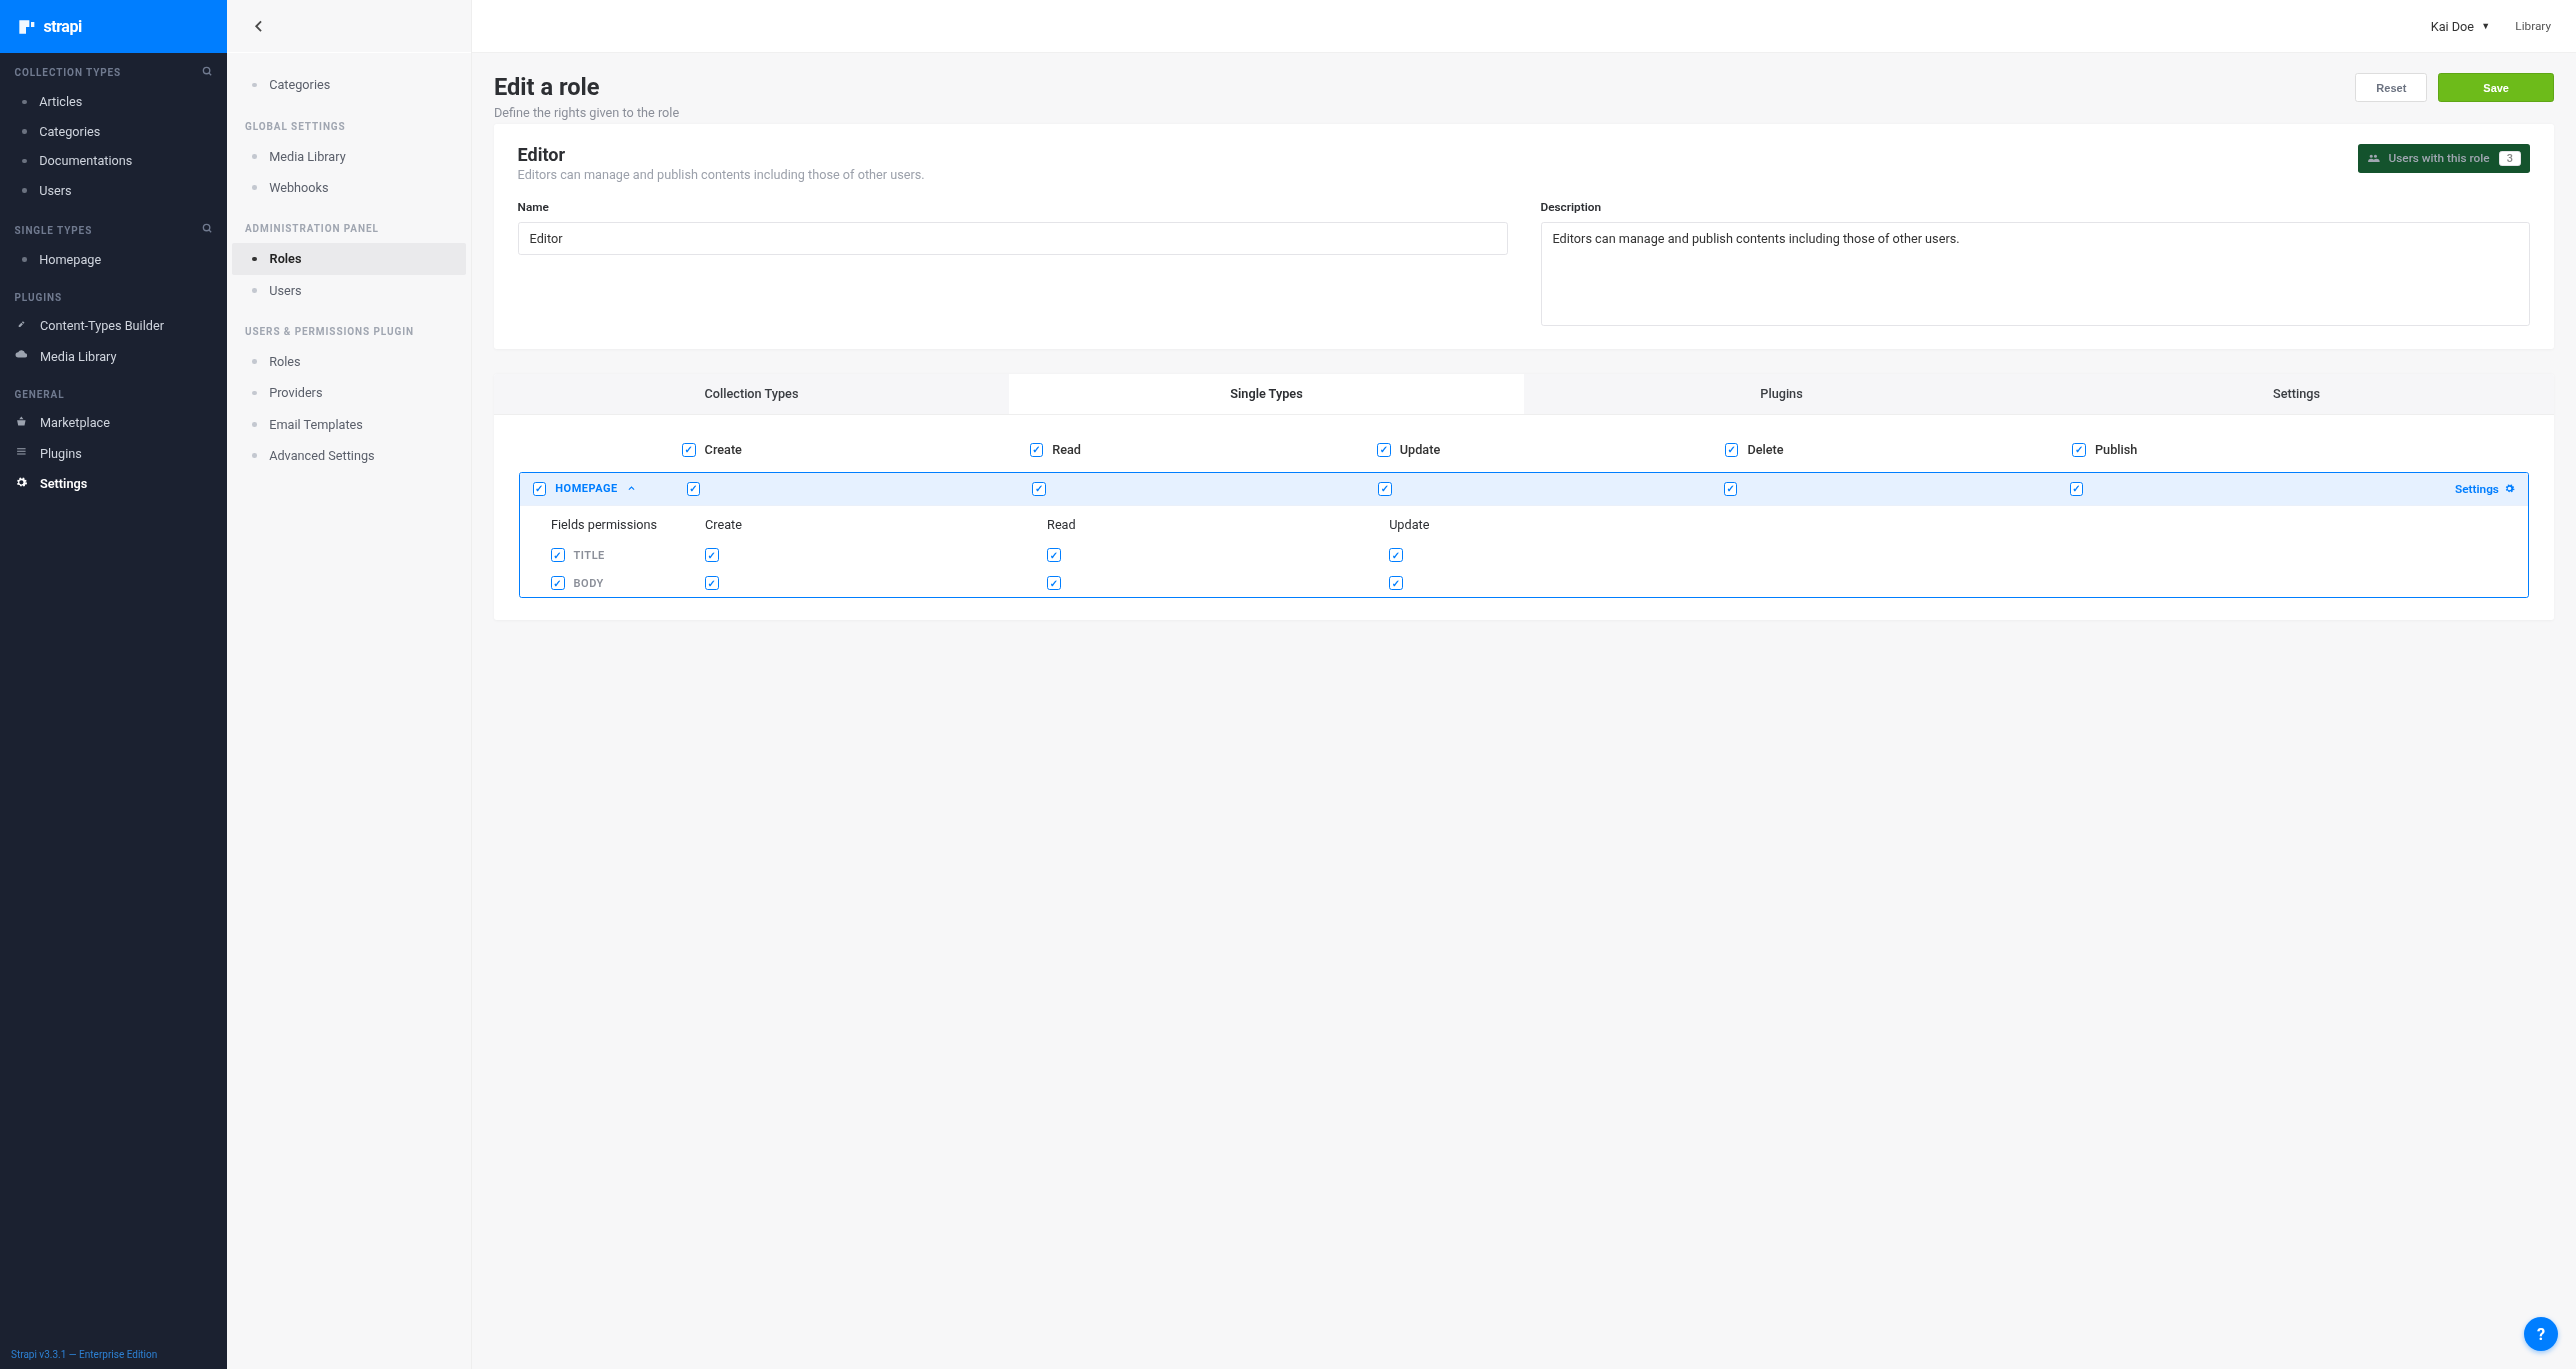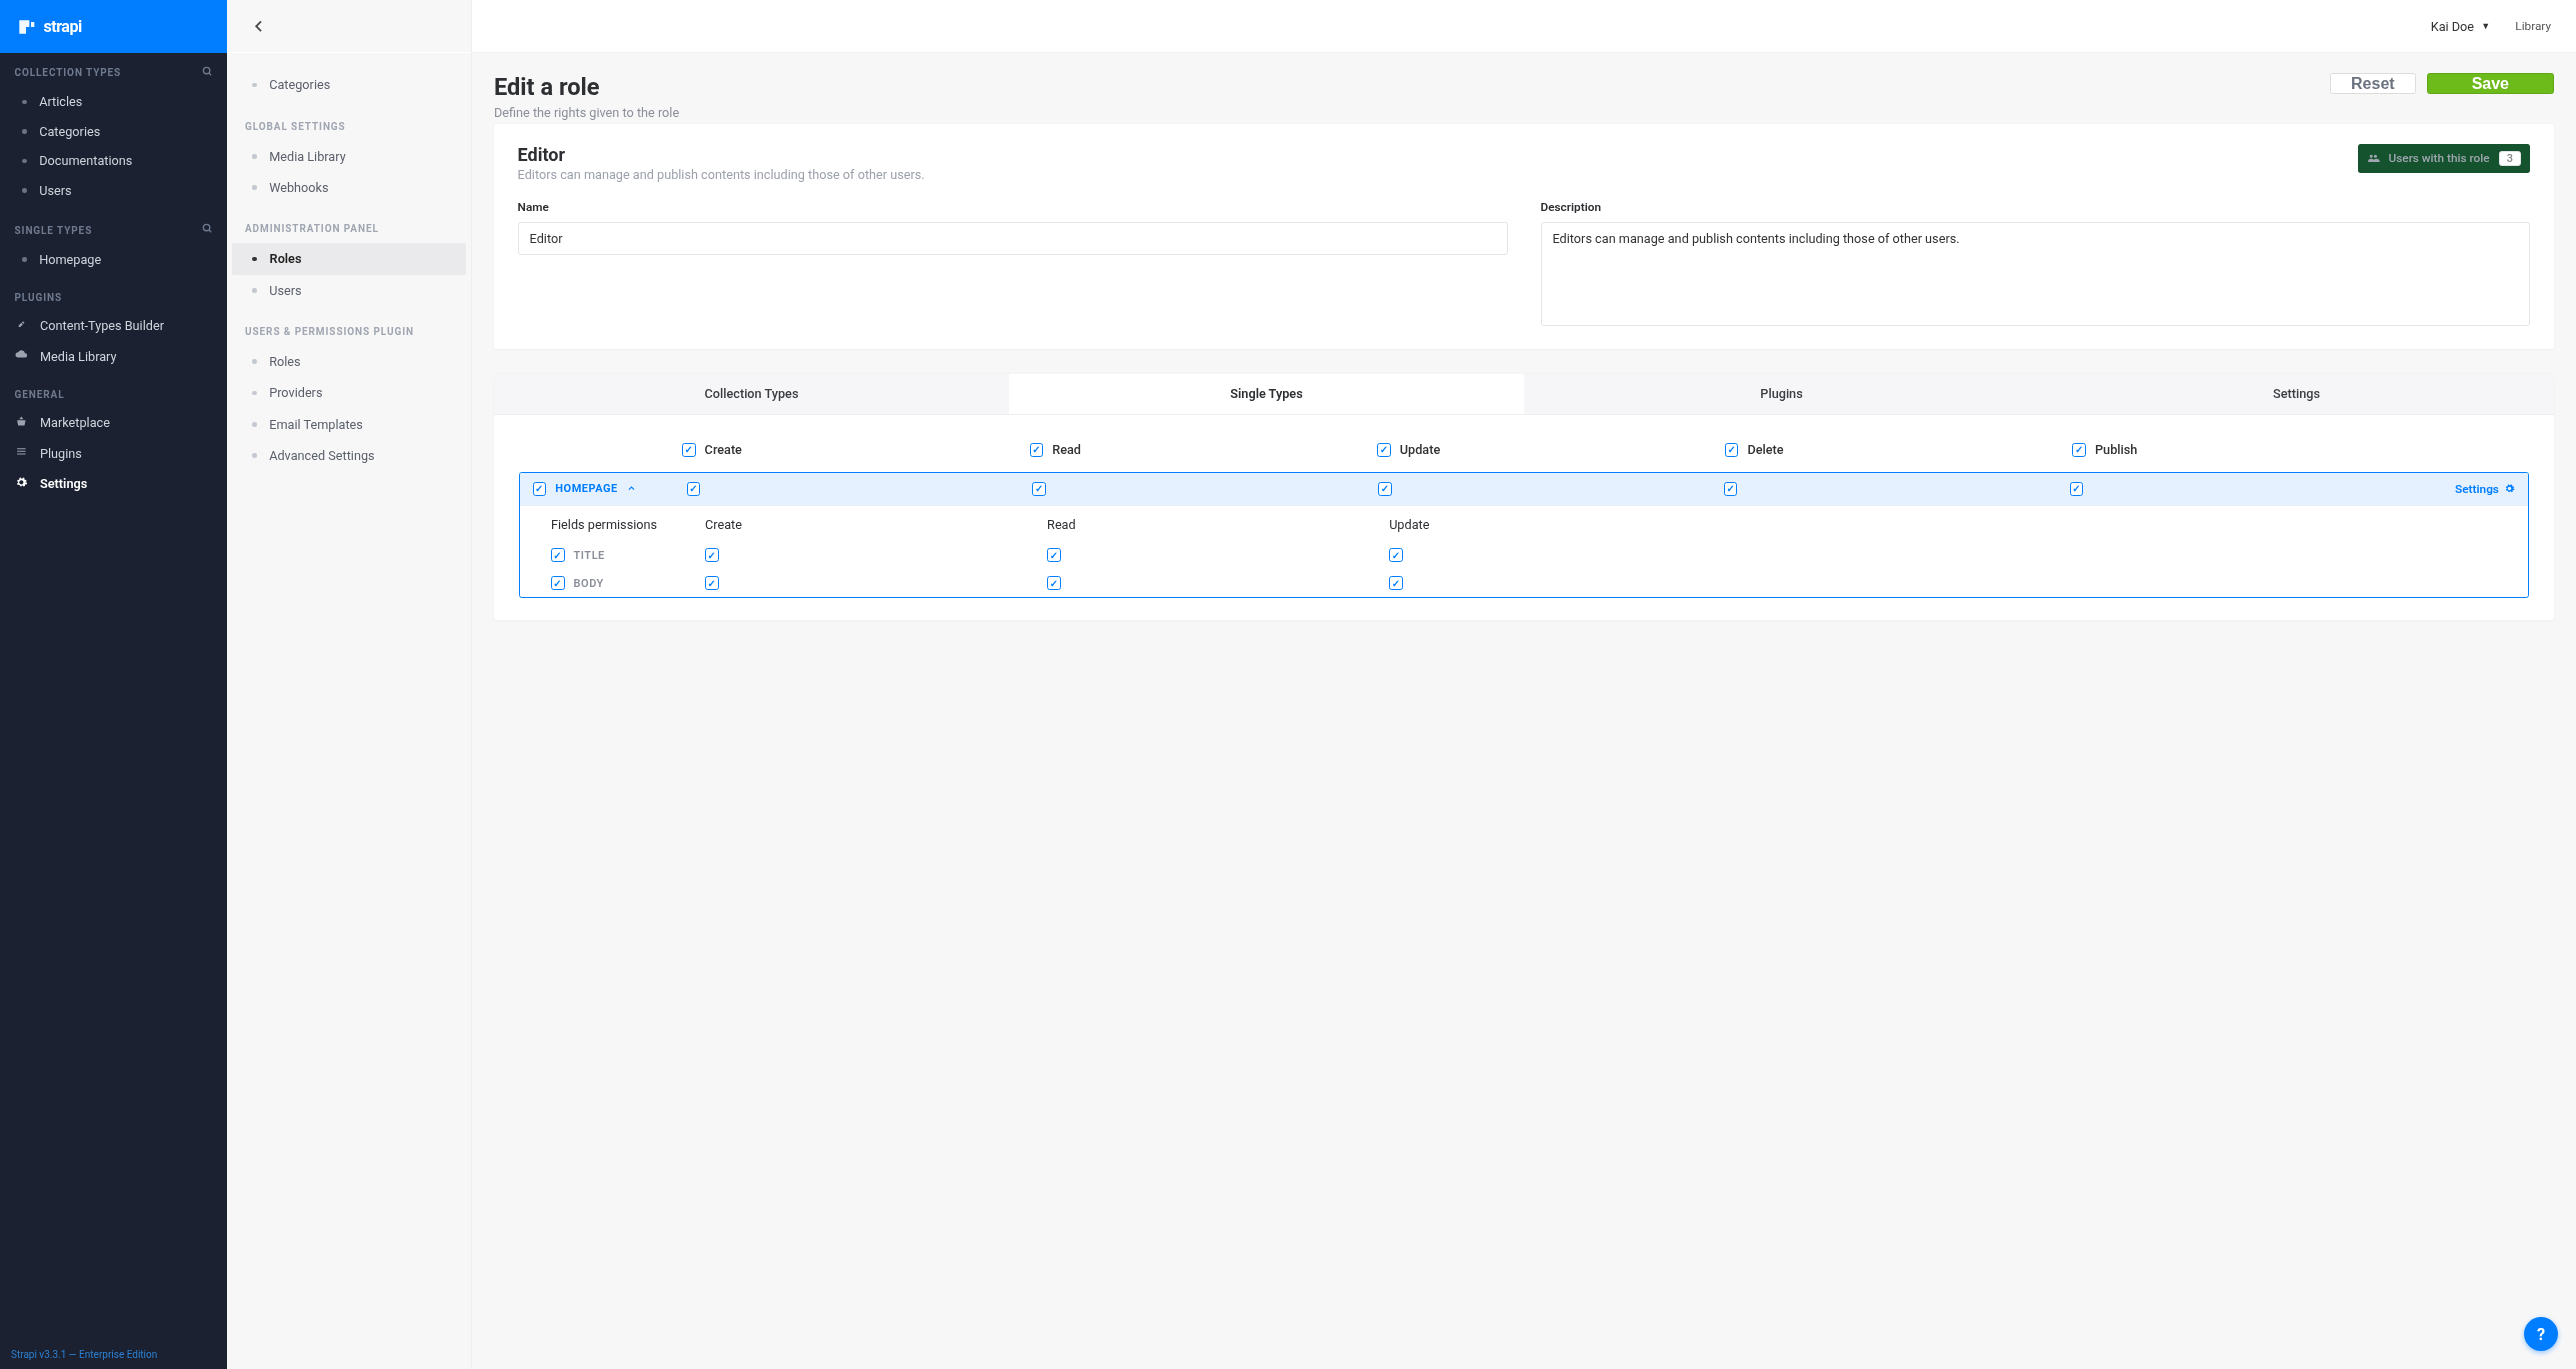--- a/index.html
+++ b/index.html
@@ -40,21 +40,21 @@
 .user-chip { display: flex; align-items: center; font-size: 12.7px; color: #333; cursor: pointer; font-weight: 400; }
 .user-chip .caret { margin-left: 7.3px; font-size: 9px; }
 .lang { font-size: 11.8px; color: #555; cursor: pointer; }
 
 
 .content { flex: 1; overflow-y: auto; background: #f7f7f8; padding: 20px 22px 27px; }
 .page-head { display: flex; align-items: flex-start; justify-content: space-between; margin-bottom: 4px; }
 .page-title { font-size: 23.6px; font-weight: 700; color: #2d2f33; }
 .page-sub { font-size: 12.7px; color: #8b8f99; margin-top: 3.6px; }
 .head-actions { display: flex; gap: 11px; }
-.btn { height: 21px; padding: 0 20px; border-radius: 2.7px; font-size: 16px; font-weight: 600; cursor: pointer; display: flex; align-items: center; }
+.btn { height: 29px; padding: 0 20px; border-radius: 2.7px; font-size: 11px; font-weight: 600; cursor: pointer; display: flex; align-items: center; }
 .btn-reset { background: #fff; border: 0.9px solid #ddd; color: #6b7280; }
 .btn-save { background: #6dbb1a; border: 0.9px solid #5fa615; color: #fff; padding: 0 44px; }
 
 
 .card { background: #fff; border-radius: 2.7px; box-shadow: 0 0.9px 2.7px rgba(0,0,0,0.04); padding: 20px 23.6px; margin-bottom: 25px; }
 .role-head { display: flex; justify-content: space-between; align-items: flex-start; margin-bottom: 18px; }
 .role-name { font-size: 18px; font-weight: 700; color: #2d2f33; }
 .role-desc { font-size: 12.7px; color: #9ca1ab; margin-top: 2.7px; }
 .users-badge { background: #14532d; border-radius: 2.7px; padding: 7.3px 9px; display: flex; align-items: center; gap: 9px; color: #a0a6b1; font-size: 11.8px; font-weight: 500; }
 .users-count { background: #fff; border: 0.9px solid #e4e4e8; border-radius: 2.7px; padding: 0 7.3px; font-size: 11px; color: #888; }

